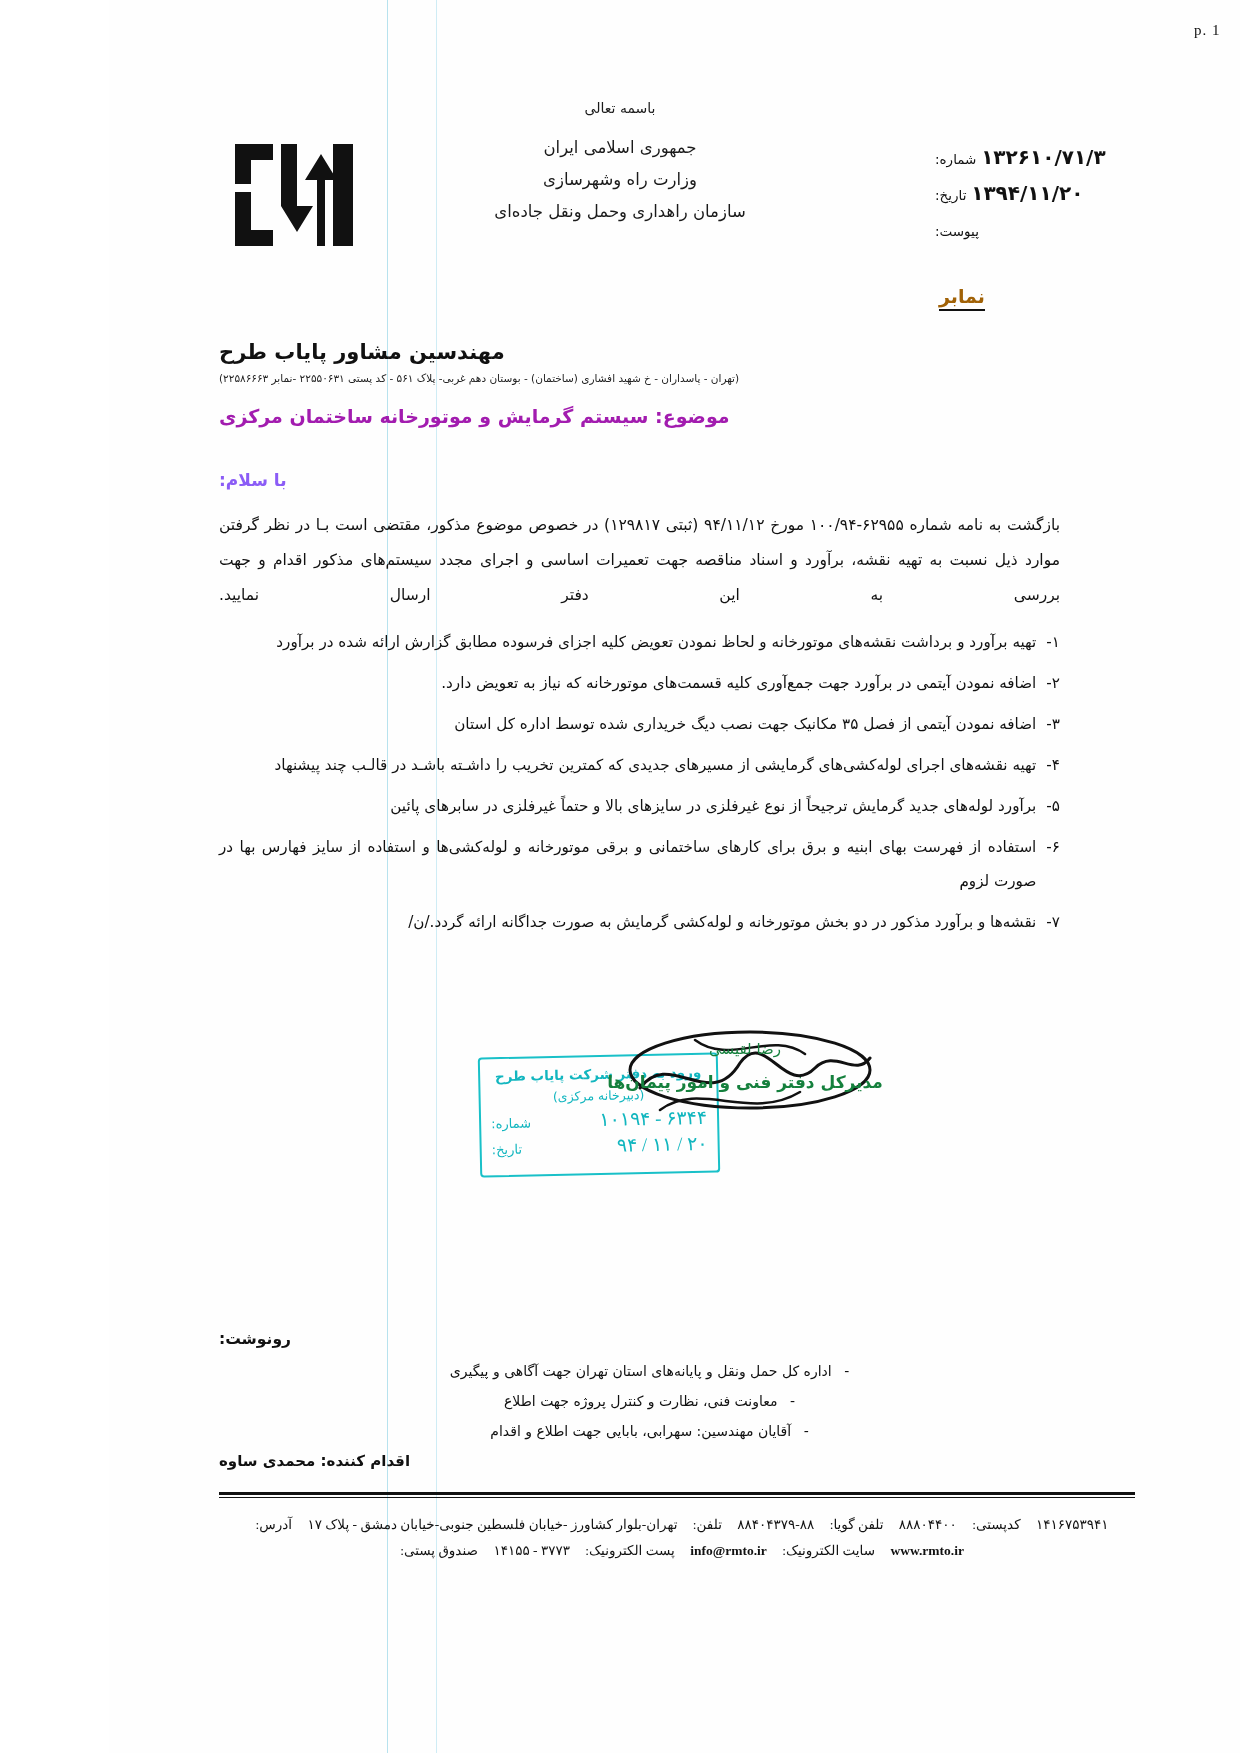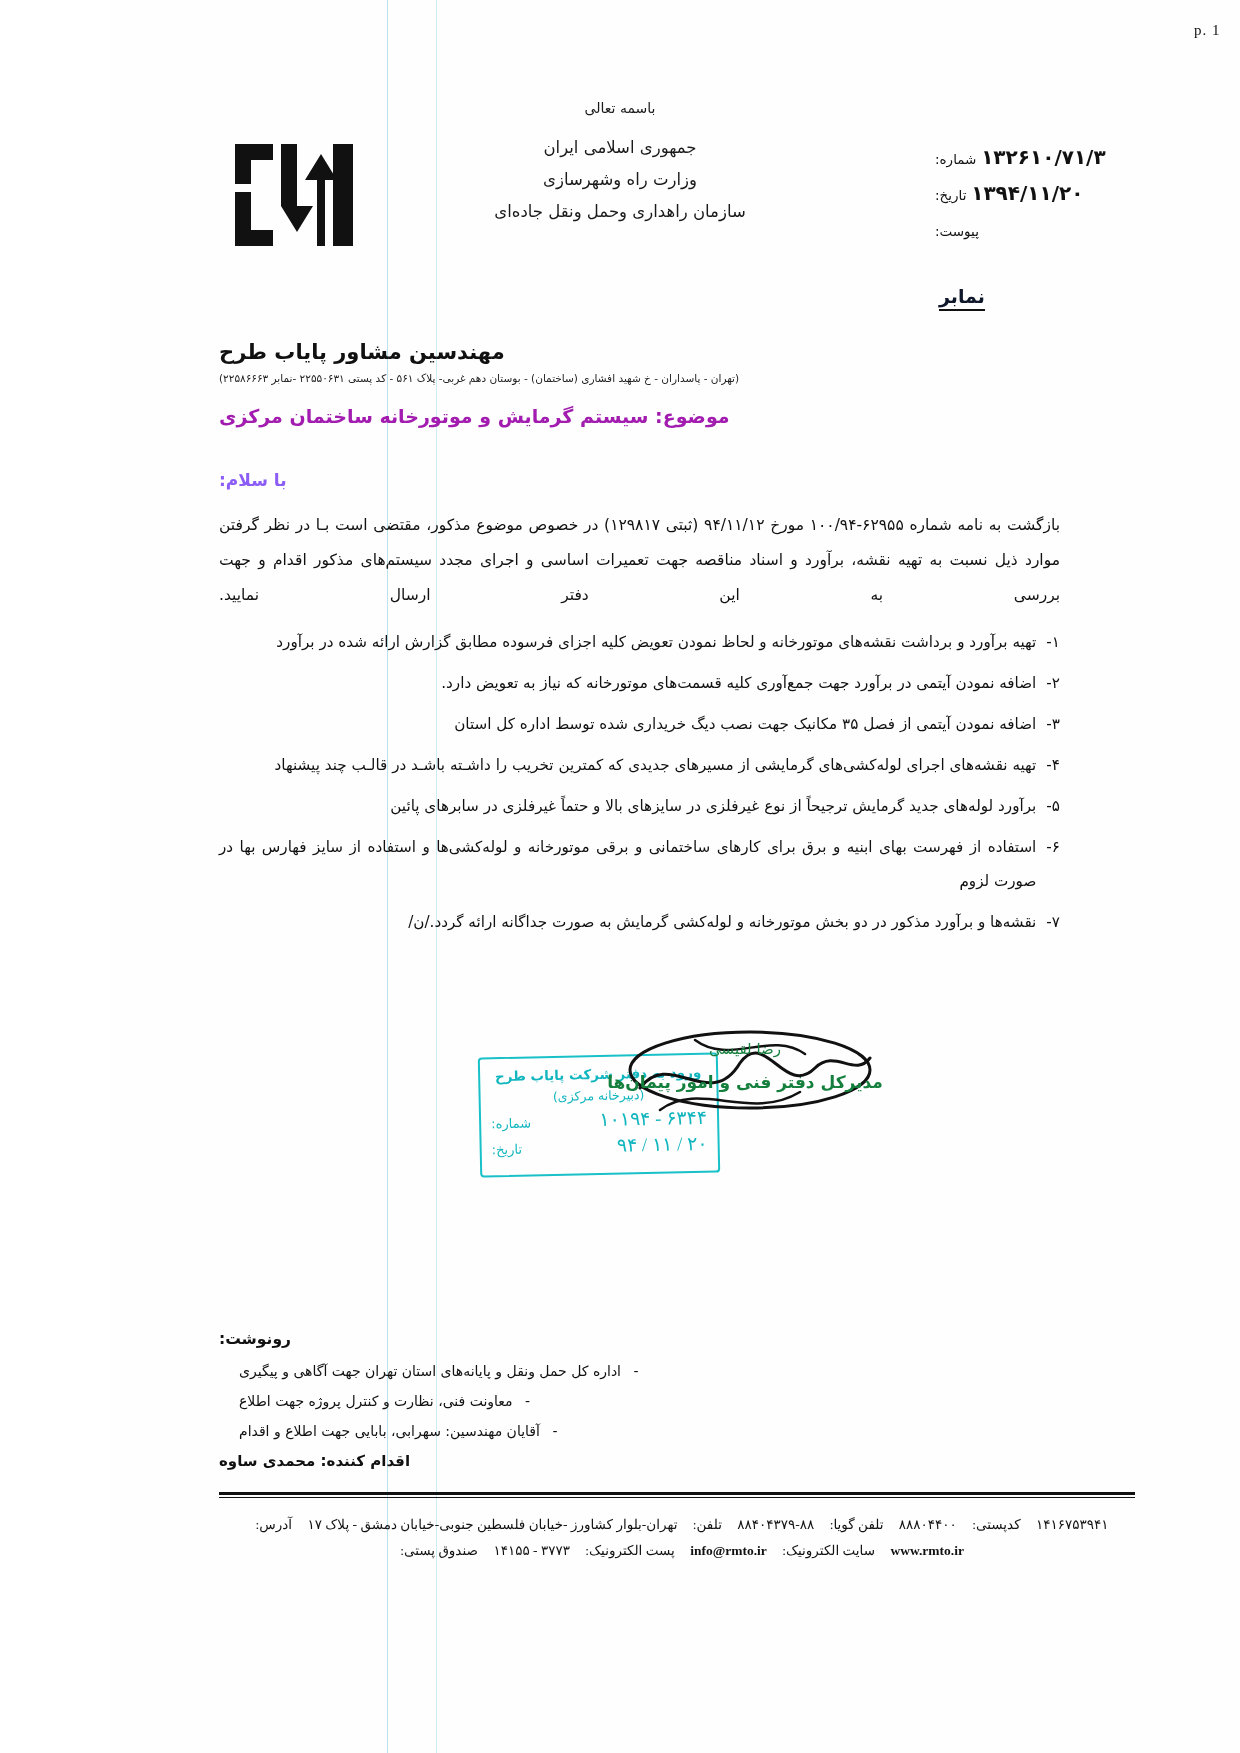--- a/index.html
+++ b/index.html
@@ -88,21 +88,21 @@
     font-size: 20px;
     letter-spacing: .5px;
   }
 
   .fax-word {
     position: absolute;
     top: 285px;
     right: 255px;
     font-size: 19px;
     font-weight: bold;
-    color: #0f172a;
+    color: #a16207;
     border-bottom: 2px solid #111;
     padding-bottom: 2px;
   }
 
   
   .logo {
     position: absolute;
     top: 140px;
     left: 120px;
     width: 130px;
@@ -257,21 +257,21 @@
   .cc ul {
     list-style: none;
     margin: 0 0 0 20px;
     padding: 0;
     text-align: left;
   }
   .cc ul li {
     font-size: 14px;
     line-height: 30px;
     direction: rtl;
-    text-align: left;
+    text-align: center;
   }
   .cc ul li .dash { margin-left: 8px; }
   .cc .preparer {
     font-size: 15px;
     font-weight: bold;
     text-align: left;
     margin-top: 6px;
   }
 
   

